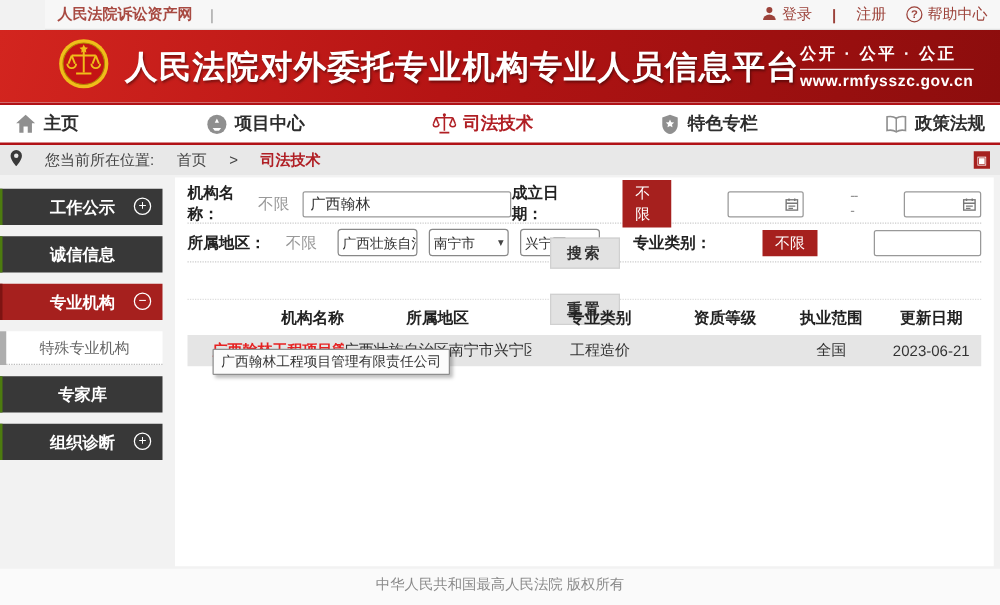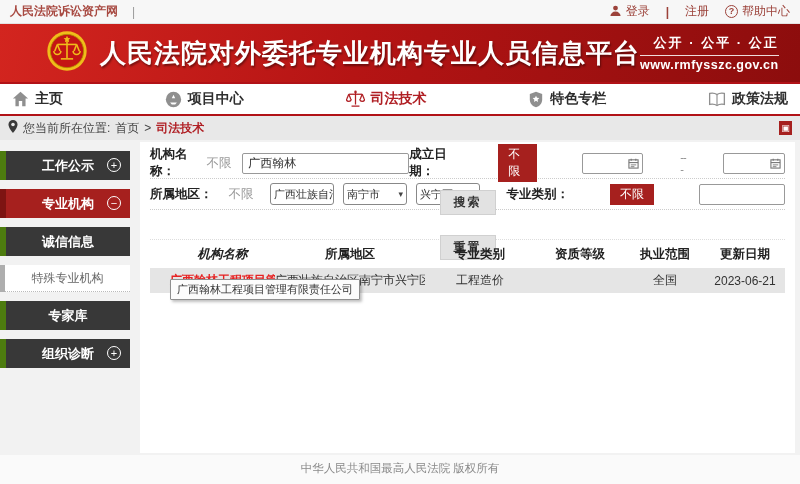--- a/index.html
+++ b/index.html
@@ -1,62 +1,62 @@
 <!DOCTYPE html>
 <html><head>
 <meta charset="utf-8">
 <style>
   * { margin:0; padding:0; box-sizing:border-box; }
   html,body { width:800px; height:484px; overflow:hidden;
     font-family:"Liberation Sans","DejaVu Sans",sans-serif; background:#f2f2f2; }
 
   
   .topbar { height:24px; background:#f7f7f7; border-bottom:1px solid #e3e3e3;
-    display:flex; align-items:center; padding:0 10px; font-size:12px; }
+    display:flex; align-items:center; padding:0 10px; font-size:12px;margin-left:36px; }
   .topbar-left { display:flex; align-items:center; gap:14px; }
   .site-link { color:#a84a42; font-weight:bold; }
   .top-divider { color:#999; }
   .topbar-right { margin-left:auto; display:flex; align-items:center; gap:16px; color:#9c423a; }
   .top-item { display:flex; align-items:center; gap:4px; color:#9c423a; cursor:pointer; }
   .q-icon { width:13px; height:13px; border:1px solid #9c423a; border-radius:50%;
     font-size:9px; line-height:11px; text-align:center; font-weight:bold; display:inline-block; }
   .auth-sep { color:#9c423a; font-weight:bold; }
 
   
   .banner { height:58px; background:linear-gradient(105deg,#d3251f 0%,#b51414 45%,#8c0d0d 100%);
     display:flex; align-items:center; padding:0 18px 0 46px; }
   .banner-title { color:#fff; font-size:26px; font-weight:bold; letter-spacing:1px;
     margin-left:12px; text-shadow:1px 2px 2px rgba(0,0,0,.4); white-space:nowrap; }
   .banner-right { margin-left:auto; color:#fff; text-align:left; padding-right:4px; }
   .banner-slogan { font-size:13px; font-weight:bold; letter-spacing:2px;
-    border-bottom:1px solid rgba(255,255,255,.85); padding-bottom:3px; margin-bottom:2px;text-align:right; }
+    border-bottom:1px solid rgba(255,255,255,.85); padding-bottom:3px; margin-bottom:2px; }
   .banner-url { font-size:12.5px; font-weight:bold; letter-spacing:.5px; }
 
   
   .nav { height:34px; background:#fff; border-top:2px solid #b11217; border-bottom:2px solid #b11217;
     display:flex; align-items:center; justify-content:space-between; padding:0 12px; }
   .nav-item { display:flex; align-items:center; gap:6px; font-size:14px; font-weight:bold;
     color:#2e2e2e; cursor:pointer; }
   .nav-item svg { display:block; }
   .nav-item.active { color:#b01f24; }
 
   
   .crumb { height:24px; background:#e8e8e8; display:flex; align-items:center;
-    padding:0 8px; font-size:12px; color:#444; gap:5px; }
+    padding:0 8px; font-size:12px; color:#444; gap:18px; }
   .crumb .current { color:#b01f24; font-weight:bold; }
   .crumb-tool { margin-left:auto; width:13px; height:14px; background:#a6201e;
     color:#fff; font-size:9px; line-height:14px; text-align:center; cursor:pointer; }
 
   
   .content { display:flex; height:315px; background:#f2f2f2; align-items:flex-start; }
 
   .sidebar { width:130px; padding-top:11px; }
   .side-item { height:29px; margin-bottom:9px; background:#383838; color:#fff;
     display:flex; align-items:center; justify-content:center; font-size:13px; font-weight:bold;
-    position:relative; cursor:pointer; border-left:6px solid #4d7c0f; }
+    position:relative; cursor:pointer; border-left:2px solid #4d7c0f; }
   .side-item.red { background:#a6201e; border-left-color:#7d1412; }
   .expand-ic { position:absolute; right:9px; top:7px; width:14px; height:14px;
     border:1px solid #fff; border-radius:50%; font-size:11px; line-height:12px;
     text-align:center; font-weight:normal; }
   .submenu { background:#fff; border-left:5px solid #aeaeae; margin-bottom:9px; }
   .submenu-item { height:27px; line-height:27px; text-align:center; font-size:12px;
     color:#666; border-bottom:1px dotted #bbb; cursor:pointer; }
   .submenu-item.active { color:#c01e1e; font-weight:bold; }
 
   .main { width:655px; margin-left:10px; margin-top:2px; background:#fff;
@@ -84,21 +84,21 @@
   .date-sep { color:#888; font-size:11px; margin:0 2px; letter-spacing:-1px; }
 
   .btn-row { height:30px; display:flex; align-items:center; justify-content:center;
     gap:20px; border-bottom:1px dotted #ddd;flex-direction:column; }
   .gray-btn { background:#e2e2e2; border:1px solid #d0d0d0; color:#333; font-weight:bold;
     font-size:12px; padding:3px 13px; cursor:pointer; font-family:inherit; letter-spacing:2px; }
 
   .grid { display:grid; grid-template-columns:125px 150px 110px 90px 80px 80px; }
   .thead { height:28px; align-items:center; font-size:12.5px; font-weight:bold; color:#222; }
   .thead > div { text-align:center; }
-  .thead > div:first-child { text-align:center; padding-left:20px;font-style:italic; }
+  .thead > div:first-child { text-align:right; padding-left:20px; }
   .trow { height:25px; align-items:center; background:#e5e5e5; font-size:12px; color:#333; }
   .trow > div { text-align:center; overflow:hidden; white-space:nowrap; }
   .trow > div:first-child { text-align:left; padding-left:20px; }
   .row-link { color:#e62222; font-weight:bold; cursor:pointer; }
 
   .tooltip { position:absolute; left:30px; top:137px; border:1px solid #8f8f8f;
     background:#fcfcfc; box-shadow:2px 2px 3px rgba(0,0,0,.25); font-size:11px;
     color:#333; padding:2px 6px; border-radius:1px; }
 
   
@@ -233,26 +233,26 @@
   <span class="crumb-tool">▣</span>
 </div>
 
 <div class="content">
 
   <div class="sidebar">
     <div class="side-item">
       <span>工作公示</span>
       <span class="expand-ic">+</span>
     </div>
+    <div class="side-item">
+      <span>诚信信息</span>
+    </div>
     <div class="side-item red">
       <span>专业机构</span>
       <span class="expand-ic">−</span>
-    </div>
-    <div class="side-item">
-      <span>诚信信息</span>
     </div>
     <div class="submenu">
       <div class="submenu-item">特殊专业机构</div>
     </div>
     <div class="side-item">
       <span>专家库</span>
     </div>
     <div class="side-item">
       <span>组织诊断</span>
       <span class="expand-ic">+</span>

